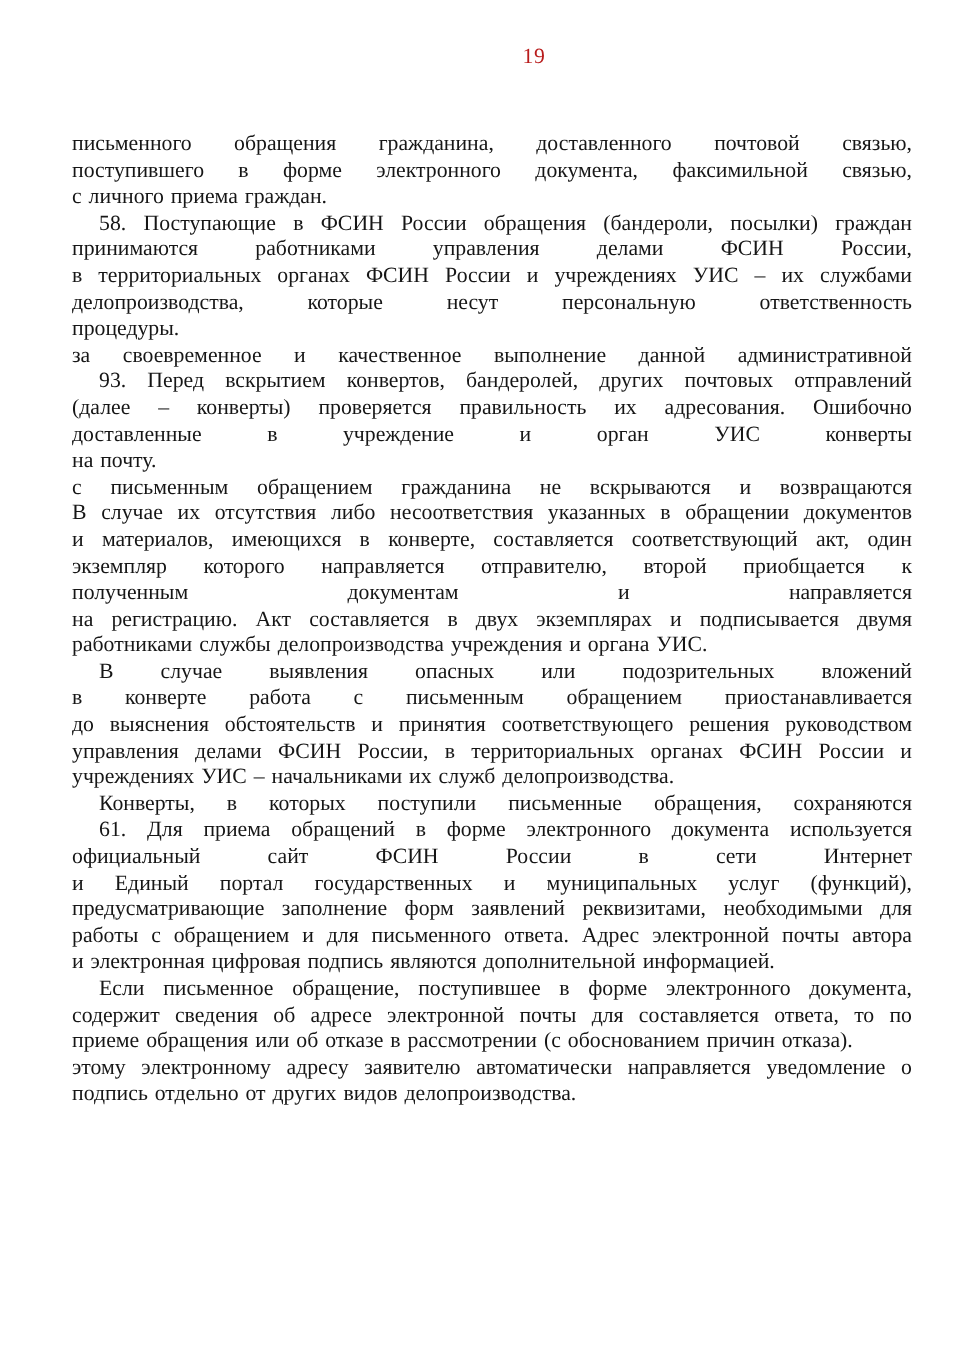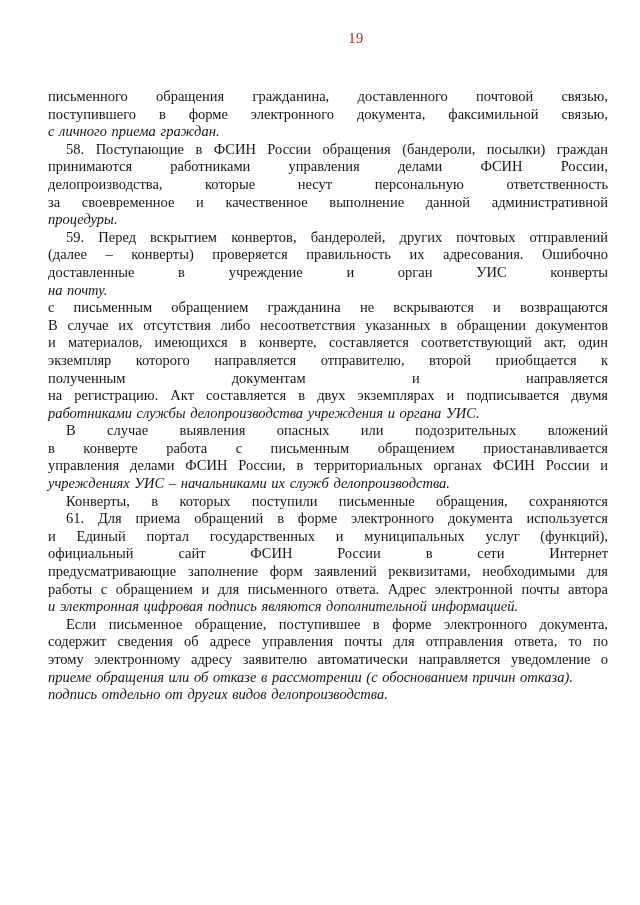--- a/index.html
+++ b/index.html
@@ -37,79 +37,80 @@
     hyphens: none;
     margin-top: 32px;
   }
   .ln {
     text-align: justify;
     text-align-last: justify;
     white-space: normal;
   }
   .ln.last {
     text-align-last: left;
-    font-style: italic;
   }
   .ln.ind {
     padding-left: 18px;
   }
 </style>
 </head>
 <body>
 
 <div class="page">
   <div class="page-number">19</div>
   <div class="text-block" id="doc-body">
       <div>
         <div class="ln">письменного обращения гражданина, доставленного почтовой связью,</div>
         <div class="ln">поступившего в форме электронного документа, факсимильной связью,</div>
         <div class="ln last">с личного приема граждан.</div>
       </div>
       <div>
         <div class="ln ind">58. Поступающие в ФСИН России обращения (бандероли, посылки) граждан</div>
         <div class="ln">принимаются работниками управления делами ФСИН России,</div>
+        <div class="ln">в территориальных органах ФСИН России и учреждениях УИС – их службами</div>
         <div class="ln">делопроизводства, которые несут персональную ответственность</div>
+        <div class="ln last">процедуры.</div>
         <div class="ln">за своевременное и качественное выполнение данной административной</div>
-        <div class="ln last">процедуры.</div>
       </div>
       <div>
-        <div class="ln ind">59. Перед вскрытием конвертов, бандеролей, других почтовых отправлений</div>
+        <div class="ln ind">93. Перед вскрытием конвертов, бандеролей, других почтовых отправлений</div>
         <div class="ln">(далее – конверты) проверяется правильность их адресования. Ошибочно</div>
         <div class="ln">доставленные в учреждение и орган УИС конверты</div>
         <div class="ln last">на почту.</div>
         <div class="ln">с письменным обращением гражданина не вскрываются и возвращаются</div>
       </div>
       <div>
         <div class="ln">В случае их отсутствия либо несоответствия указанных в обращении документов</div>
         <div class="ln">и материалов, имеющихся в конверте, составляется соответствующий акт, один</div>
         <div class="ln">экземпляр которого направляется отправителю, второй приобщается к</div>
         <div class="ln">полученным документам и направляется</div>
         <div class="ln">на регистрацию. Акт составляется в двух экземплярах и подписывается двумя</div>
         <div class="ln last">работниками службы делопроизводства учреждения и органа УИС.</div>
       </div>
       <div>
         <div class="ln ind">В случае выявления опасных или подозрительных вложений</div>
         <div class="ln">в конверте работа с письменным обращением приостанавливается</div>
+        <div class="ln">до выяснения обстоятельств и принятия соответствующего решения руководством</div>
         <div class="ln">управления делами ФСИН России, в территориальных органах ФСИН России и</div>
         <div class="ln last">учреждениях УИС – начальниками их служб делопроизводства.</div>
       </div>
       <div>
         <div class="ln ind">Конверты, в которых поступили письменные обращения, сохраняются</div>
       </div>
       <div>
         <div class="ln ind">61. Для приема обращений в форме электронного документа используется</div>
+        <div class="ln">официальный сайт ФСИН России в сети Интернет</div>
         <div class="ln">и Единый портал государственных и муниципальных услуг (функций),</div>
-        <div class="ln">официальный сайт ФСИН России в сети Интернет</div>
         <div class="ln">предусматривающие заполнение форм заявлений реквизитами, необходимыми для</div>
         <div class="ln">работы с обращением и для письменного ответа. Адрес электронной почты автора</div>
         <div class="ln last">и электронная цифровая подпись являются дополнительной информацией.</div>
       </div>
       <div>
         <div class="ln ind">Если письменное обращение, поступившее в форме электронного документа,</div>
-        <div class="ln">содержит сведения об адресе управления почты для отправления ответа, то по</div>
+        <div class="ln">содержит сведения об адресе электронной почты для составляется ответа, то по</div>
+        <div class="ln last">приеме обращения или об отказе в рассмотрении (с обоснованием причин отказа).</div>
         <div class="ln">этому электронному адресу заявителю автоматически направляется уведомление о</div>
-        <div class="ln last">приеме обращения или об отказе в рассмотрении (с обоснованием причин отказа).</div>
       </div>
       <div>
         <div class="ln last">подпись отдельно от других видов делопроизводства.</div>
       </div>
     </div>
 </div>
 
 </body></html>

